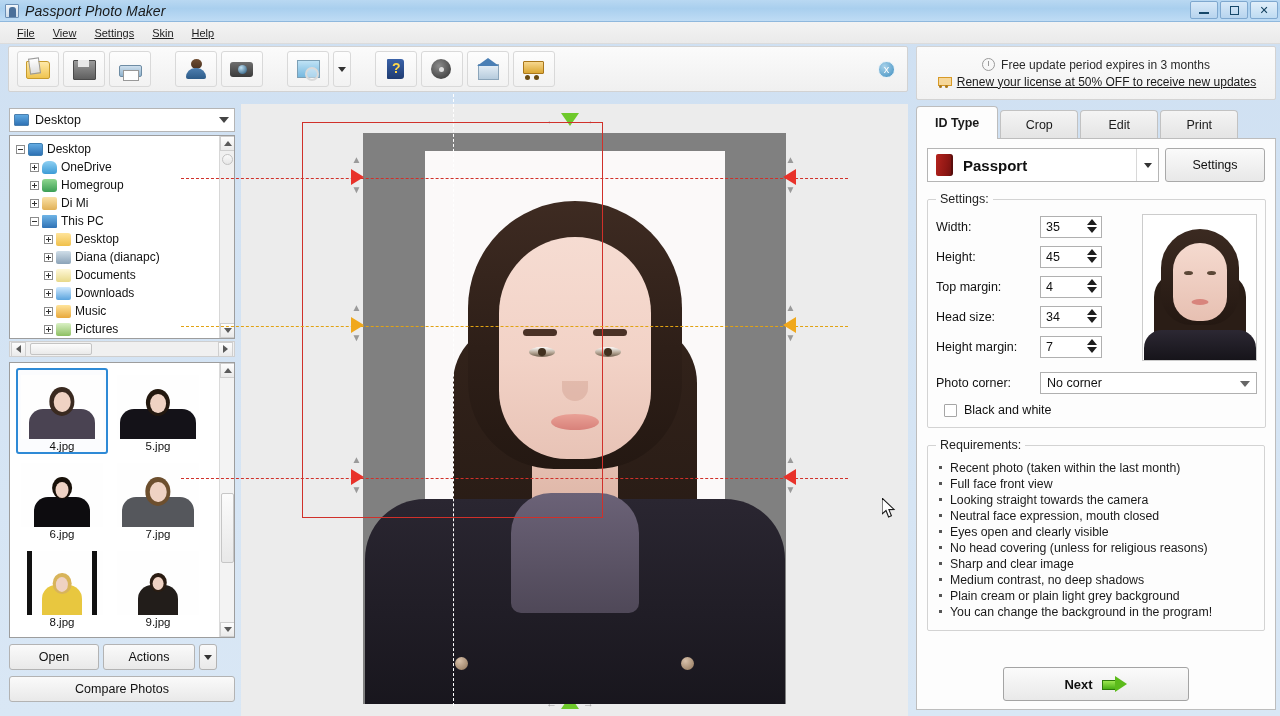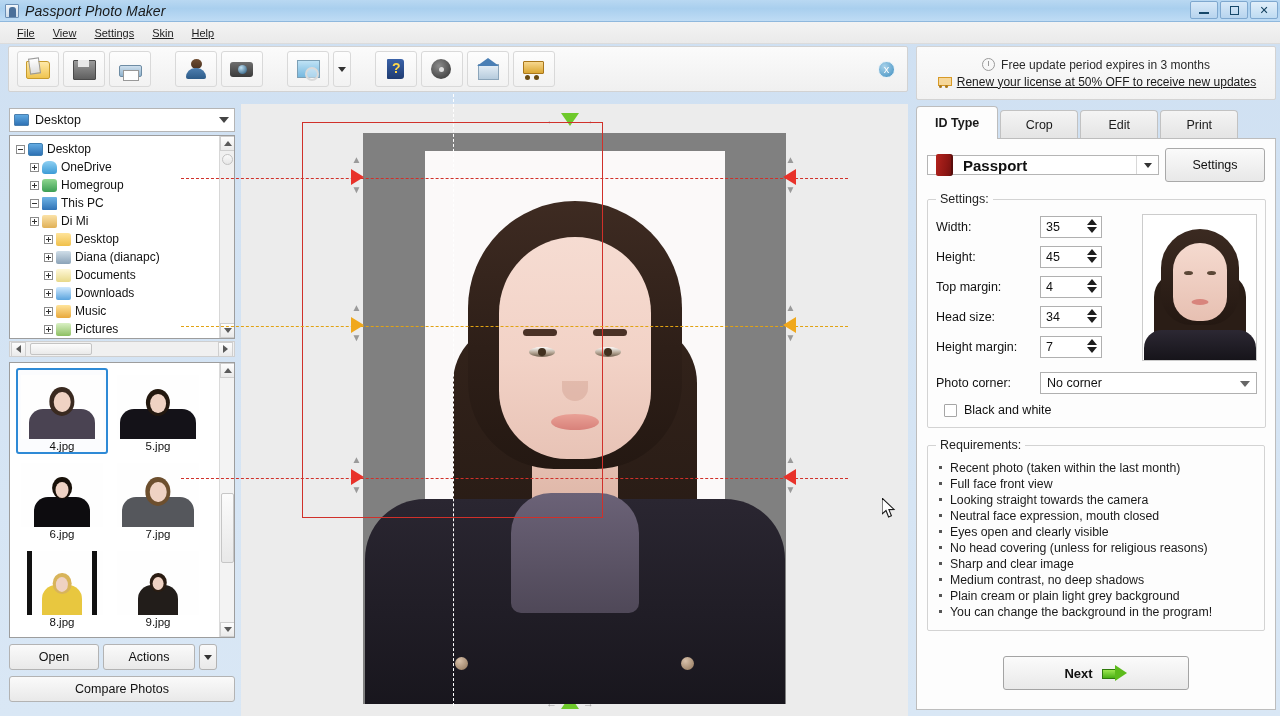--- a/index.html
+++ b/index.html
@@ -346,21 +346,21 @@
     height: 33px; background: #fdfdfd; font-weight: bold;
     border-color: #bdbdbd; position: relative; z-index: 3;
   }
   .tabpanel {
     background: #fdfdfd; border: 1px solid #bdbdbd; margin-top: -1px;
     height: 572px; padding: 9px 10px 0 10px; position: relative;
   }
 
   .idtype-row { display: flex; gap: 6px; align-items: center; }
   .idcombo {
-    flex: 1; height: 20px; background: #fff; border: 1px solid #b5b5b5;
+    flex: 1; height: 34px; background: #fff; border: 1px solid #b5b5b5;
     display: flex; align-items: center; padding: 0 2px 0 8px; position: relative;
   }
   .passport-icon {
     width: 17px; height: 22px; flex: none; margin-right: 10px;
     background: linear-gradient(100deg,#b5231d 0%,#8f1714 60%,#6d100e 100%);
     border-radius: 2px 3px 3px 2px;
     box-shadow: inset -2px 0 0 rgba(0,0,0,.25);
   }
   .idcombo .name { font-size: 15px; font-weight: bold; color: #111; }
   .idcombo-arrowbox {
@@ -426,21 +426,21 @@
   .req-list li {
     font-size: 12.3px; color: #1a1a1a; line-height: 16px;
     padding-left: 14px; position: relative;
   }
   .req-list li::before {
     content: ""; position: absolute; left: 3px; top: 6px;
     width: 3px; height: 3px; background: #555;
   }
 
   .next-wrap {
-    position: absolute; left: 10px; right: 10px; bottom: 19px;
+    position: absolute; left: 10px; right: 10px; bottom: 8px;
     display: flex; justify-content: center; text-align: center;
   }
   .next-btn {
     width: 186px; height: 34px;
     background: linear-gradient(180deg,#fbfbfb,#e9e9e9);
     border: 1px solid #a4a4a4; border-radius: 3px;
     display: flex; align-items: center; justify-content: center; gap: 9px;
   }
   .next-btn .lbl { font-size: 13px; font-weight: bold; color: #111; }
   .arrow-green {
@@ -569,28 +569,28 @@
             <div class="expander plus"></div>
             <div class="tico ic-cloud"></div>
             <span>OneDrive</span>
           </div>
           <div class="tnode indent1">
             <div class="expander plus"></div>
             <div class="tico ic-home"></div>
             <span>Homegroup</span>
           </div>
           <div class="tnode indent1">
+            <div class="expander plus"></div>
+            <div class="tico ic-user"></div>
+            <span>Di Mi</span>
+          </div>
+          <div class="tnode indent1">
             <div class="expander"></div>
             <div class="tico ic-pc"></div>
             <span>This PC</span>
-          </div>
-          <div class="tnode indent1">
-            <div class="expander plus"></div>
-            <div class="tico ic-user"></div>
-            <span>Di Mi</span>
           </div>
           <div class="tnode indent2">
             <div class="expander plus"></div>
             <div class="tico ic-folder"></div>
             <span>Desktop</span>
           </div>
           <div class="tnode indent2">
             <div class="expander plus"></div>
             <div class="tico ic-net"></div>
             <span>Diana (dianapc)</span>

